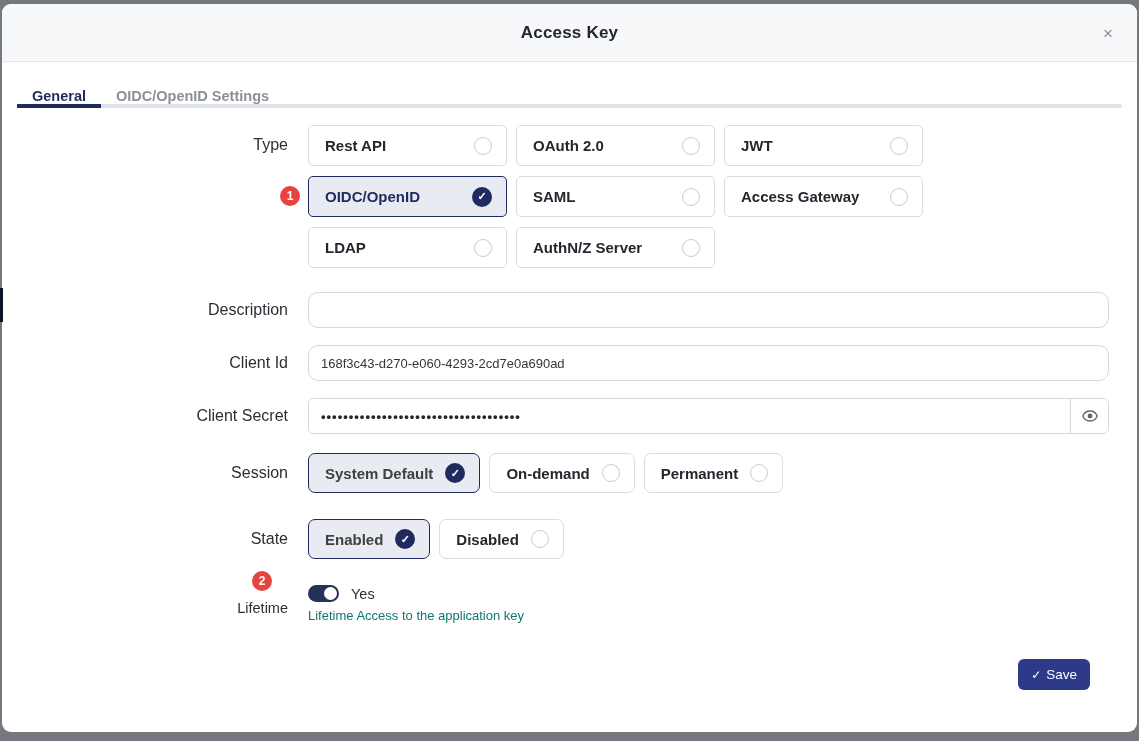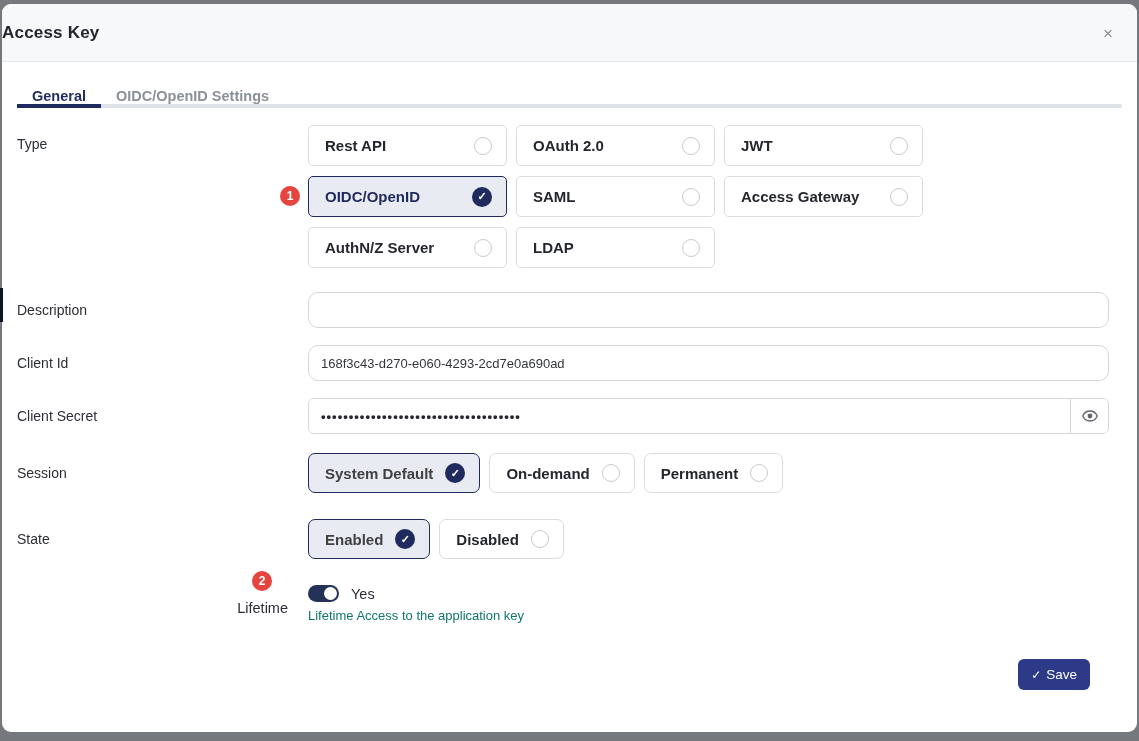--- a/index.html
+++ b/index.html
@@ -18,20 +18,21 @@
     overflow: hidden;
     display: flex;
     flex-direction: column;
   }
   .modal-header {
     height: 58px;
     background: #f7f8fa;
     border-bottom: 1px solid #e5e8ec;
     display: flex;
     align-items: center;
+    justify-content: center;
     position: relative;
     flex-shrink: 0;
   }
   .modal-title {
     font-size: 17px;
     font-weight: bold;
     color: #23262e;
     letter-spacing: 0.2px;
   }
   .close-btn {
@@ -62,21 +63,22 @@
   }
   .tab.active { color: #1f2a5e; border-bottom-color: #1f2a5e; }
   .tab-track { height: 4px; background: #dfe2e8; border-radius: 2px; }
 
   
   .row { display: flex; align-items: center; margin-bottom: 17px; }
   .row.align-top { align-items: flex-start; }
   .row-label {
     width: 271px;
     flex-shrink: 0;
-    font-size: 14px;
+    text-align: right;
+    font-size: 16px;
     color: #2b2e35;
   }
   .row-control { margin-left: 20px; position: relative; }
 
   
   .type-grid {
     display: grid;
     grid-template-columns: repeat(3, 199px);
     gap: 10px 9px;
     position: relative;
@@ -301,25 +303,25 @@
           <div class="opt-card">
             <span class="opt-label">SAML</span>
             <span class="radio"></span>
           </div>
 
           <div class="opt-card">
             <span class="opt-label">Access Gateway</span>
             <span class="radio"></span>
           </div>
           <div class="opt-card">
+            <span class="opt-label">LDAP</span>
+            <span class="radio"></span>
+          </div>
+          <div class="opt-card">
             <span class="opt-label">AuthN/Z Server</span>
-            <span class="radio"></span>
-          </div>
-          <div class="opt-card">
-            <span class="opt-label">LDAP</span>
             <span class="radio"></span>
           </div>
         </div>
       </div>
     </div>
 
     <div class="row row-desc">
       <div class="row-label">Description</div>
       <div class="row-control">
         <input type="text" class="text-input" value="" style="">

